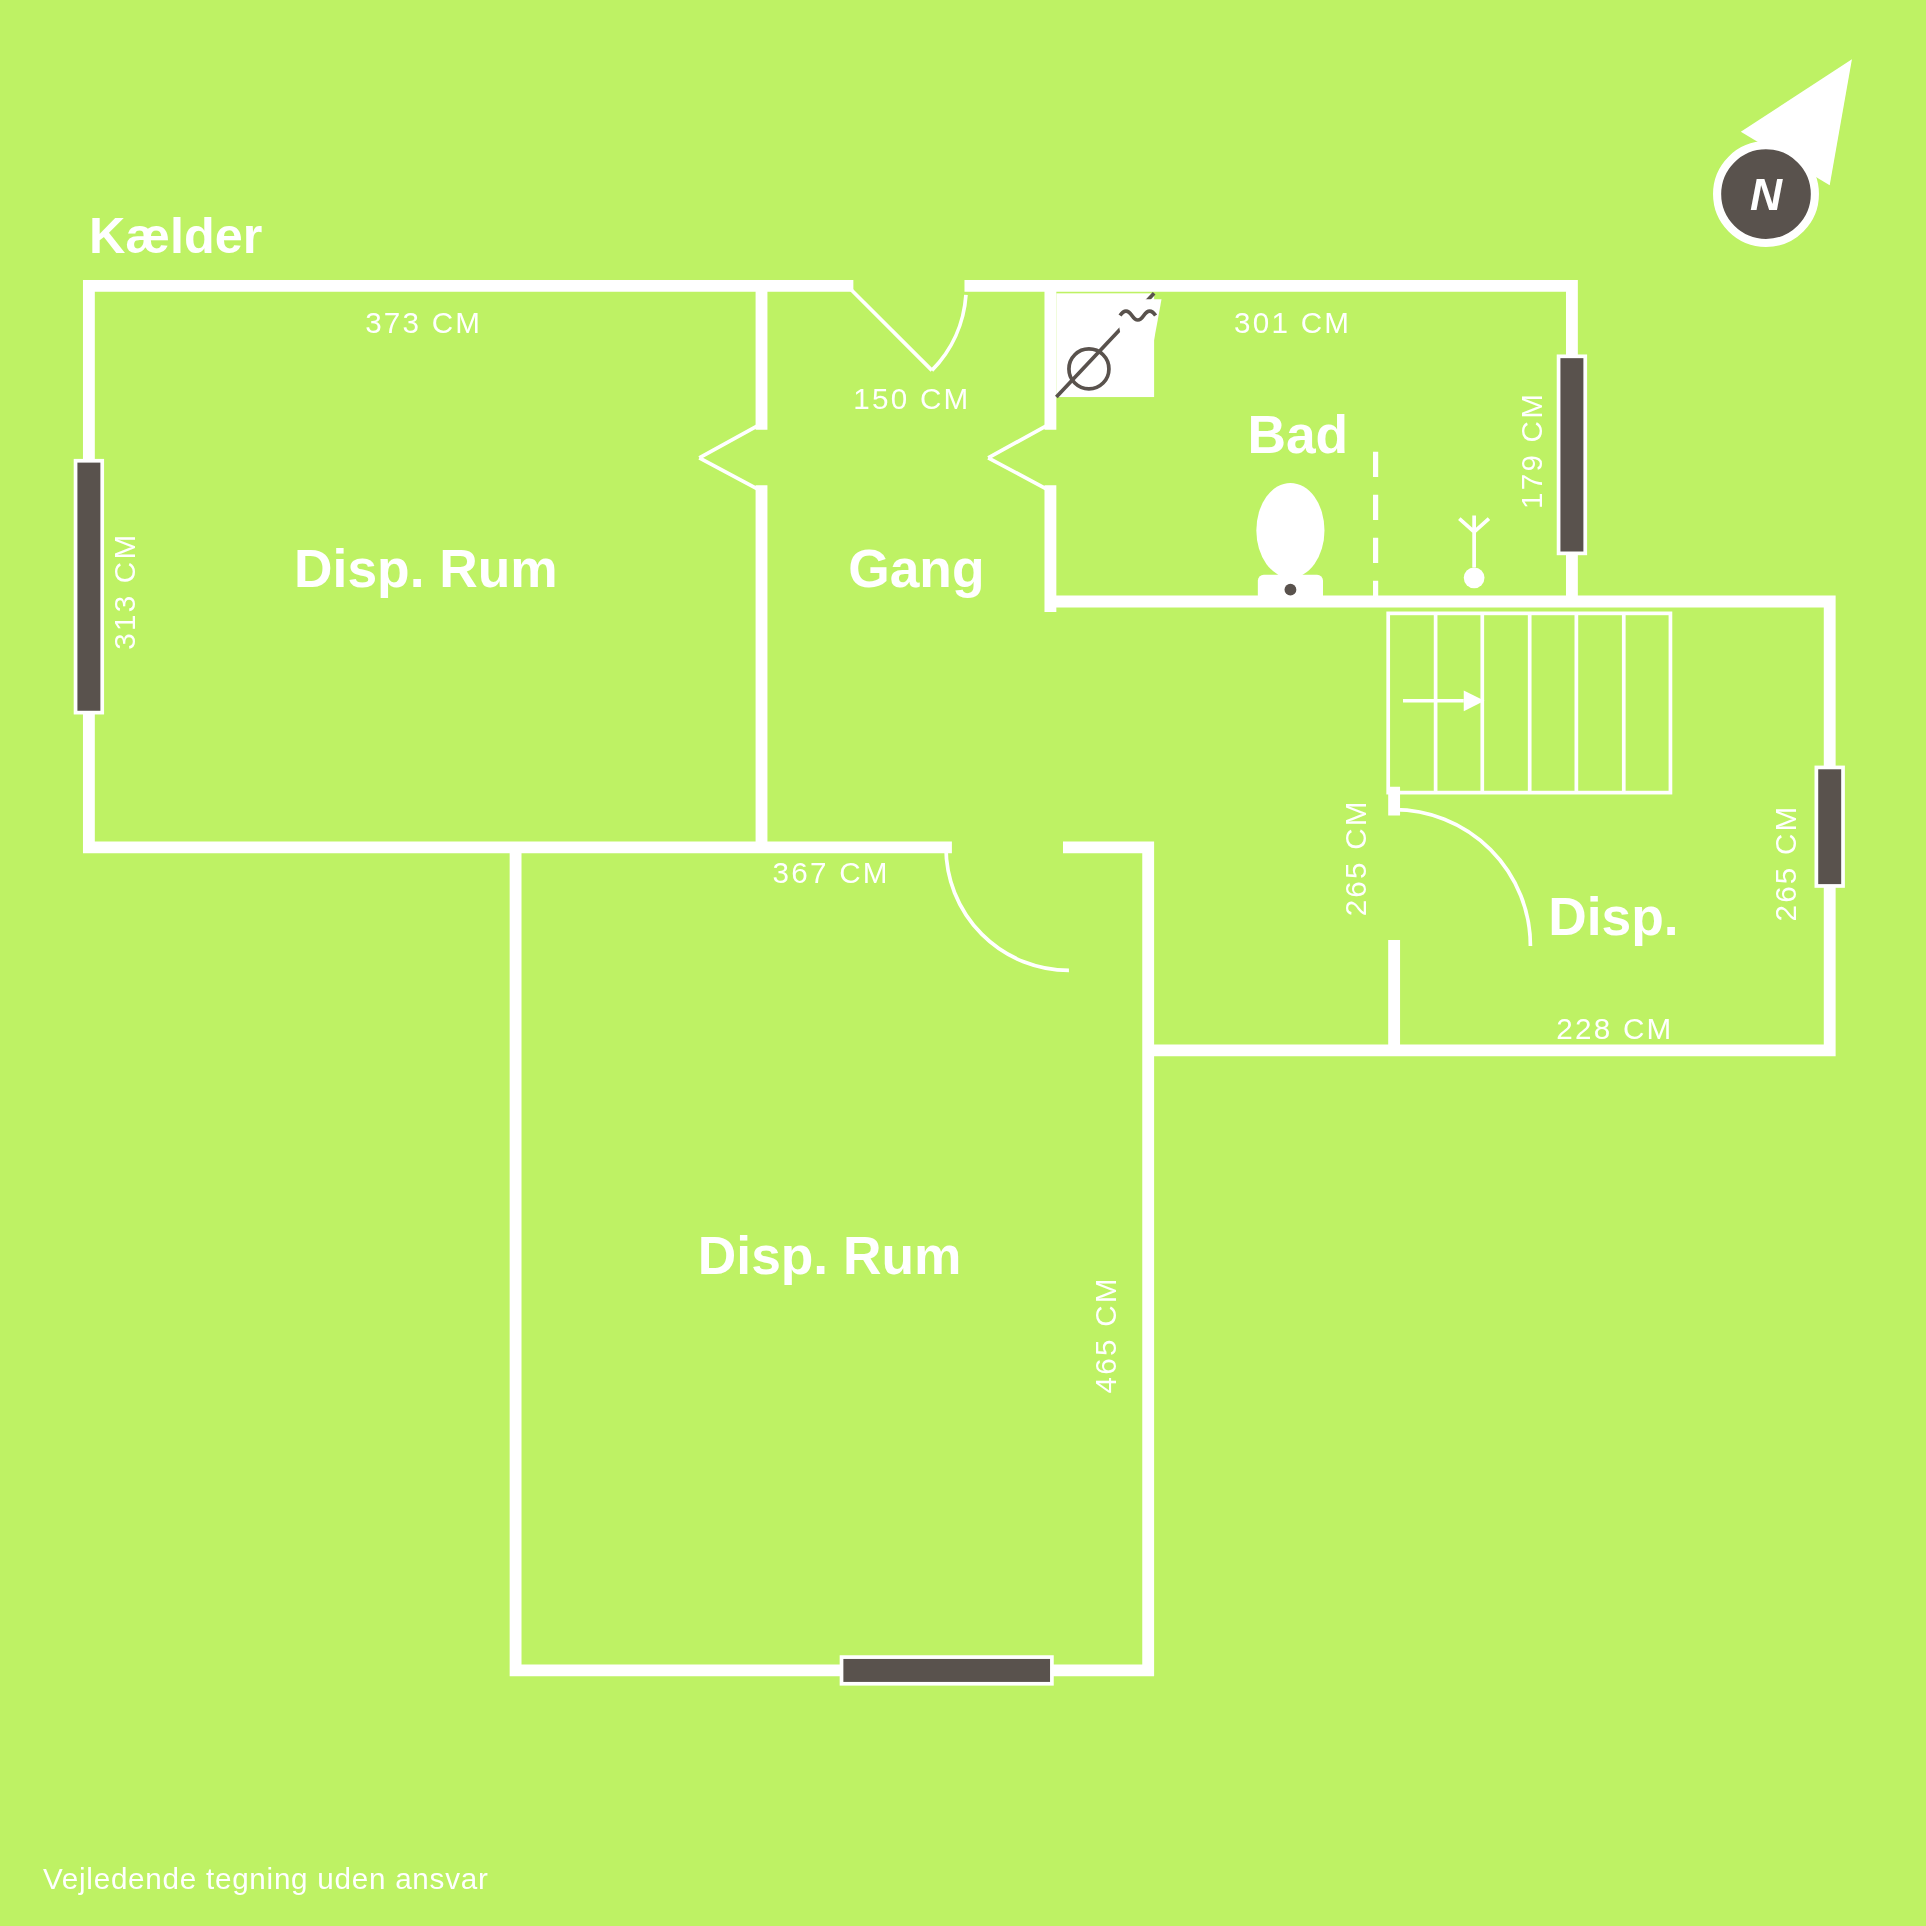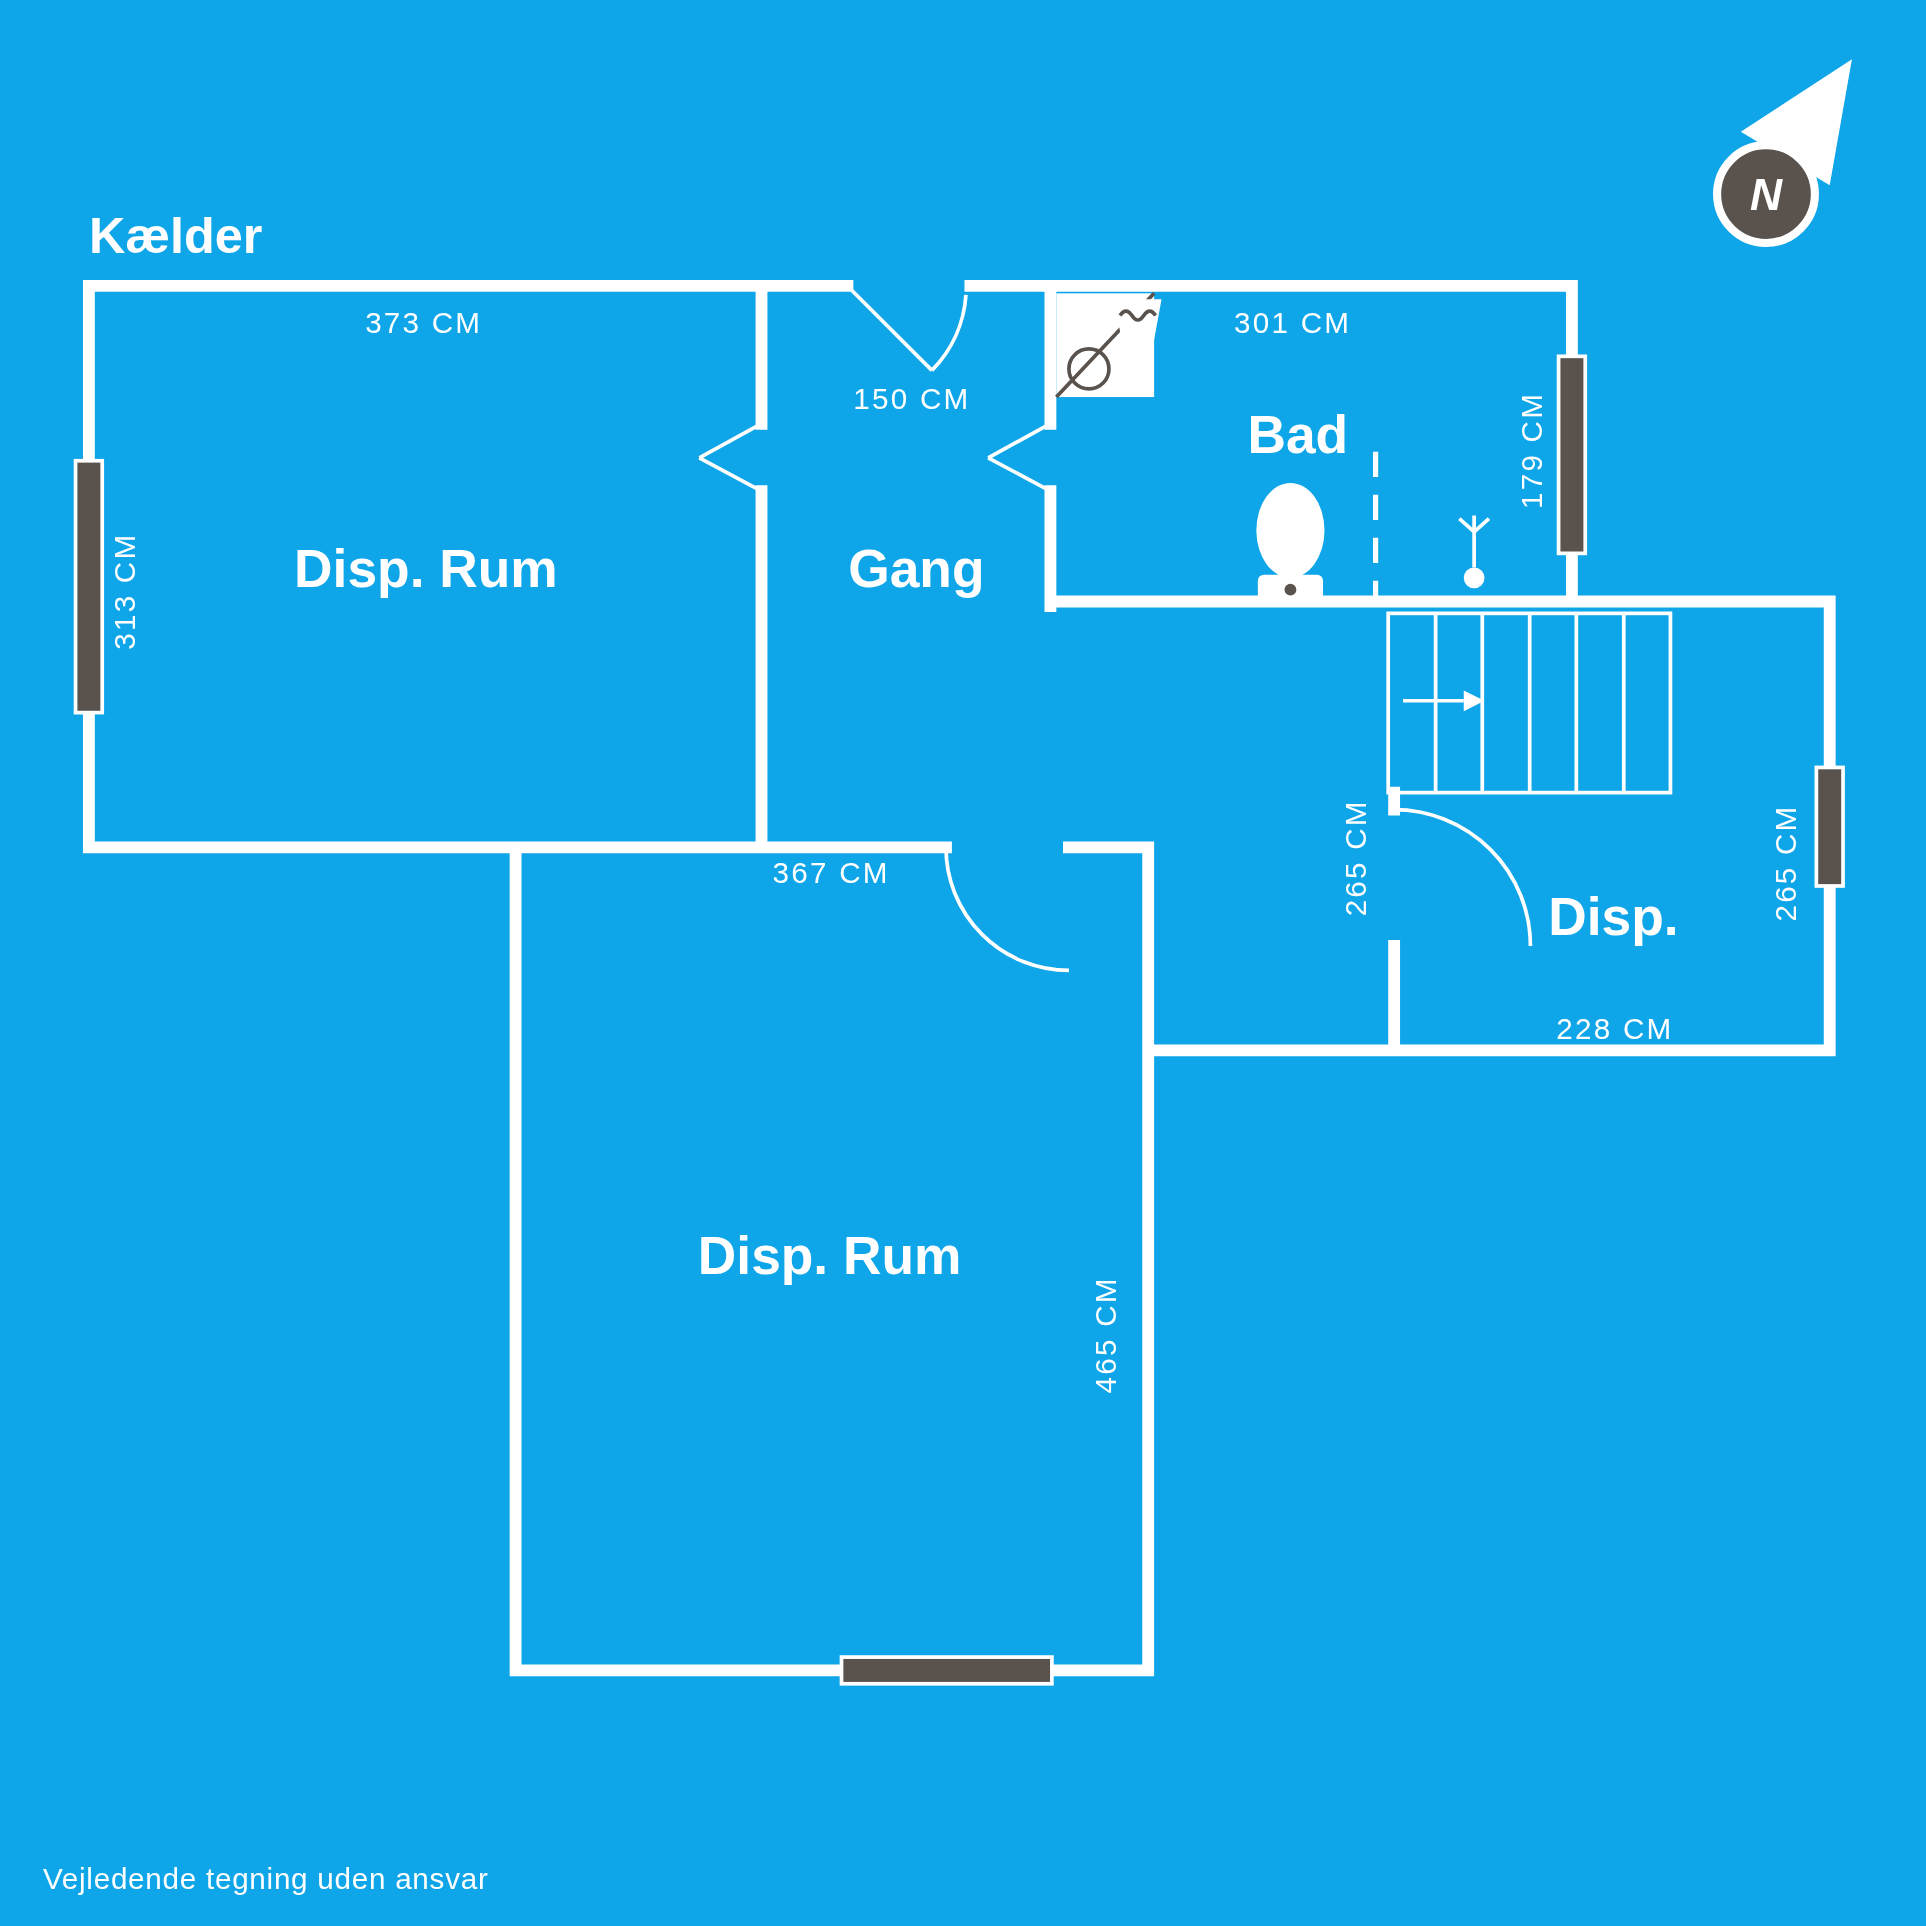--- a/index.html
+++ b/index.html
@@ -1,16 +1,16 @@
 <!DOCTYPE html>
 <html style="font-size:12px"><head>
 <meta charset="utf-8">
 <style>
   html,body{margin:0;padding:0;background:#59524d;}
-  .canvas{position:relative;width:1926px;height:1926px;background:#0ea5e9;overflow:hidden;}
+  .canvas{position:relative;width:1926px;height:1926px;background:#bef264;overflow:hidden;}
   svg{display:block;}
   svg text{font-family:"Liberation Sans", sans-serif;fill:#ffffff;}
   .title{font-size:68px;font-weight:700;}
   .room{font-size:72px;font-weight:700;}
   .dim{font-size:40px;letter-spacing:3px;}
   .small{font-size:40px;letter-spacing:1px;}
   .compassN{font-size:60px;font-weight:700;font-style:italic;}
   .wall{stroke:#ffffff;stroke-width:16;fill:none;stroke-linecap:square;stroke-linejoin:miter;}
   .thin{stroke:#ffffff;stroke-width:5;fill:none;}
   .thin-fill{fill:#ffffff;stroke:none;}

